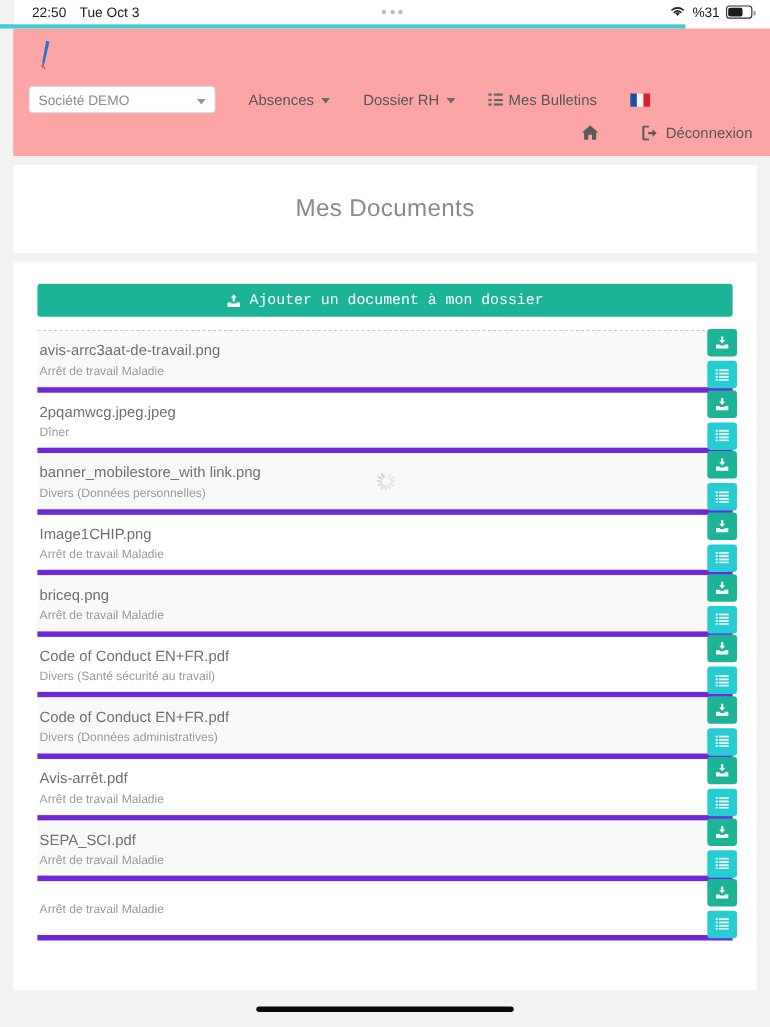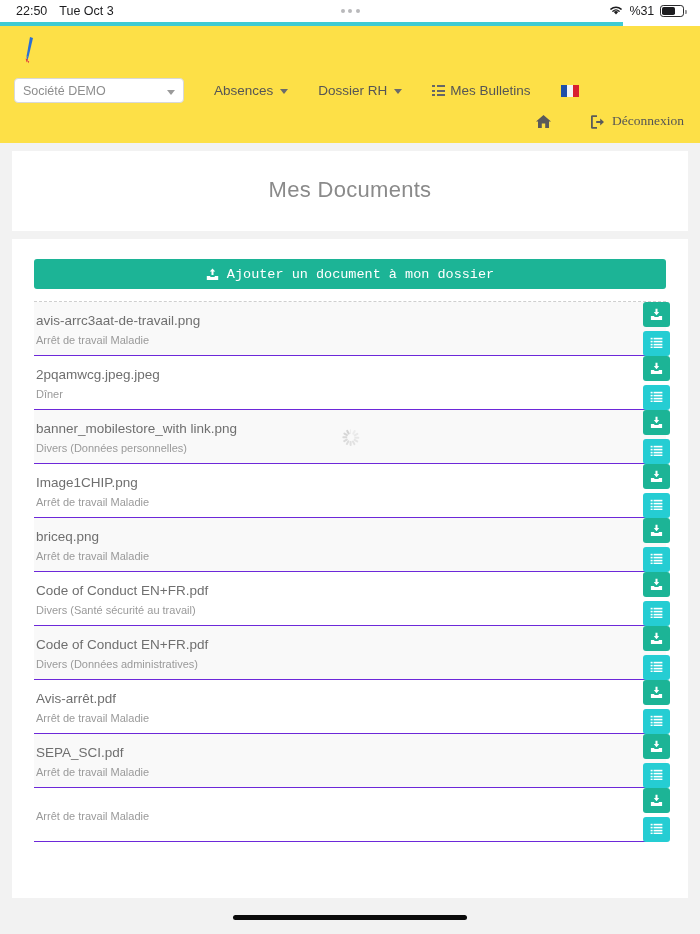--- a/index.html
+++ b/index.html
@@ -11,39 +11,39 @@
   }
   .device { position: relative; width: 700px; height: 934px; background: #f2f2f2; }
 
   
   .statusbar {
     position: relative;
     height: 22px;
     background: #ffffff;
     display: flex; align-items: center;
     padding: 0 16px;
-    font-size: 12.5px; color: #1c1c1e;
+    font-size: 12.5px; color: #1c1c1e; margin-left: 13px;
   }
   .sb-left { display: flex; align-items: center; gap: 12px; white-space: nowrap; }
   .sb-center { position: absolute; left: 0; right: 0; display: flex; justify-content: center; pointer-events: none; }
   .sb-dots { display: flex; gap: 3.5px; }
   .sb-dots i { width: 4px; height: 4px; border-radius: 50%; background: #b9b9bb; display: block; }
   .sb-right { margin-left: auto; display: flex; align-items: center; gap: 6px; z-index: 2; }
   .wifi { display: block; }
   .pct { font-size: 12.5px; letter-spacing: -0.2px; }
   .batt { position: relative; width: 24px; height: 12px; border: 1.3px solid #2a2a2c; border-radius: 3.2px; }
   .batt::after { content: ""; position: absolute; right: -3.5px; top: 3.5px; width: 2px; height: 4px; background: #9a9a9c; border-radius: 0 1px 1px 0; }
   .batt i { position: absolute; left: 1.3px; top: 1.3px; bottom: 1.3px; background: #1c1c1e; border-radius: 1.8px; display: block; }
 
   
   .loadbar { height: 4px; background: #ffffff; }
   .loadbar i { display: block; height: 4px; background: #3fcbd4; }
 
   
-  .page { background: #fde047; }
+  .page { background: #fca5a5; margin-left: 12px; }
 
   
   .brandbar { height: 48px; display: flex; align-items: center; padding: 0 16px; }
   .logo { width: 30px; height: 34px; position: relative; }
   .logo svg { display: block; }
 
   .navbar {
     display: flex; align-items: center;
     padding: 4px 14px 10px 14px;
     gap: 0;
@@ -89,21 +89,21 @@
   .listicon b:nth-of-type(3) { top: 9px; }
   .flag { margin-left: 30px; width: 18px; height: 12px; display: flex; border: 0; }
   .flag span { display: block; flex: 1 1 33.33%; height: 100%; }
 
   .userbar {
     display: flex; align-items: center; justify-content: flex-end;
     gap: 38px;
     padding: 0 16px 14px 16px;
     font-size: 13.5px; color: #555;
   }
-  .userbar .itm { display: flex; align-items: flex-end; gap: 7px; font-family: Liberation Serif, serif; }
+  .userbar .itm { display: flex; align-items: flex-end; gap: 7px; }
 
   
   .content { background: #f2f2f2; padding: 8px 12px 0 12px; }
   .card { background: #fff; }
   .title-card { padding: 26px 0 28px 0; text-align: center; }
   .title { font-size: 22px; color: #8a8a8a; font-weight: 400; letter-spacing: 0.3px; }
 
   .table-card { margin-top: 8px; padding: 20px 22px 26px 22px; }
 
   .addbtn {
@@ -121,21 +121,21 @@
   .colhead {
     font-size: 13px; font-weight: bold; color: #3f3f3f;
     padding: 10px 0 9px 2px;
     border-bottom: 1px solid #e6e6e6;
   }
 
   .row {
     position: relative;
     display: flex; align-items: center;
     min-height: 54px;
-    border-bottom: 1px solid #6d28d9;
+    border-bottom: 5px solid #6d28d9;
     padding: 8px 0 8px 2px;
   }
   .row.alt { background: #f9f9f9; }
   .row .fname { font-size: 13.5px; color: #6f6f6f; line-height: 1.45; }
   .row .fcat { font-size: 11px; color: #9a9a9a; margin-top: 3px; }
   .row .actions {
     position: absolute; right: -4px; top: 50%;
     transform: translateY(-50%);
     display: flex; flex-direction: column; gap: 4px;
   }

